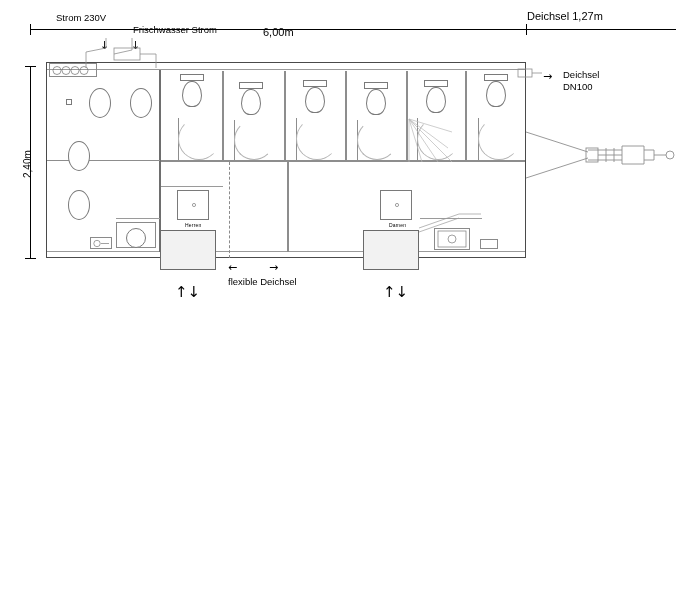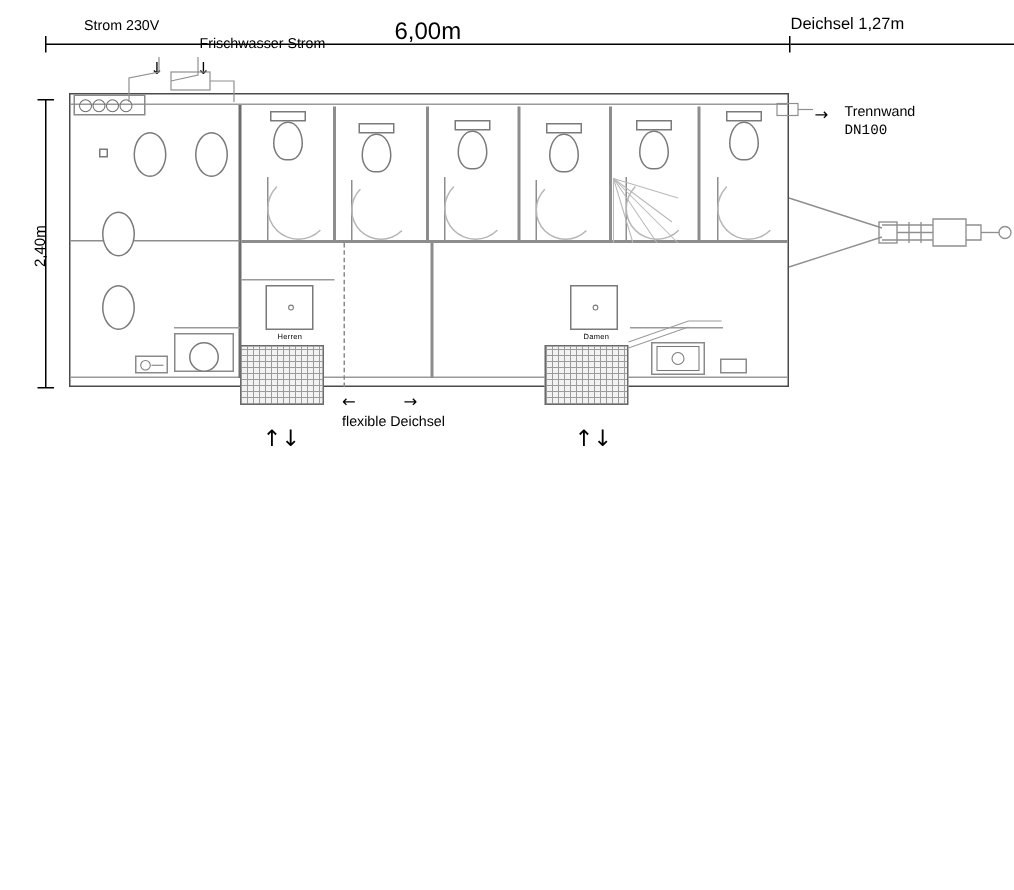--- a/index.html
+++ b/index.html
@@ -136,21 +136,21 @@
     border-top: 1px solid #000;
     height: 0;
   }
   svg { display: block; overflow: visible; }
 </style>
 </head>
 <body>
 
 <div id="stage">
 
-  <div class="abs lbl" style="left:263px; top:16px; font-size:16px;">6,00m</div>
+  <div class="abs lbl" style="left:263px; top:27px; font-size:11px;">6,00m</div>
   <div class="abs dimline-top" style="left:30px; top:29px; width:496px;"></div>
   <div class="abs tick-v" style="left:30px; top:24px; height:11px;"></div>
   <div class="abs tick-v" style="left:526px; top:24px; height:11px;"></div>
 
   <div class="abs lbl" style="left:527px; top:11px; font-size:11px;">Deichsel 1,27m</div>
   <div class="abs hr-top" style="left:527px; top:29px; width:149px;"></div>
 
   <div class="abs dimline-left" style="left:30px; top:66px; height:192px;"></div>
   <div class="abs tick-h" style="left:25px; top:66px; width:11px;"></div>
   <div class="abs tick-h" style="left:25px; top:258px; width:11px;"></div>
@@ -158,22 +158,22 @@
     <div class="vtext">2,40m</div>
   </div>
 
   <div class="abs lbl" style="left:56px; top:12px;">Strom 230V</div>
   <div class="abs arrow" style="left:100px; top:40px;">↓</div>
 
   <div class="abs lbl" style="left:133px; top:24px;">Frischwasser Strom</div>
   <div class="abs arrow" style="left:131px; top:40px;">↓</div>
 
   <div class="abs arrow" style="left:543px; top:71px;">→</div>
-  <div class="abs lbl" style="left:563px; top:69px;">Trennwand</div>
-  <div class="abs lbl" style="left:563px; top:81px;font-family:Liberation Mono, monospace;">DN100</div>
+  <div class="abs lbl" style="left:563px; top:69px;">Deichsel</div>
+  <div class="abs lbl" style="left:563px; top:81px;">DN100</div>
 
   <div class="abs outer-wall" style="left:46px; top:62px; width:480px; height:196px;"></div>
 
   <div class="abs thin-line" style="left:47px; top:69px; width:478px; height:1px;"></div>
   <div class="abs thin-line" style="left:47px; top:251px; width:478px; height:1px;"></div>
 
   <div class="abs wall-med" style="left:159px; top:70px; width:2px; height:182px;"></div>
 
   <div class="abs wall-thin" style="left:161px; top:160px; width:364px; height:2px;"></div>
 

